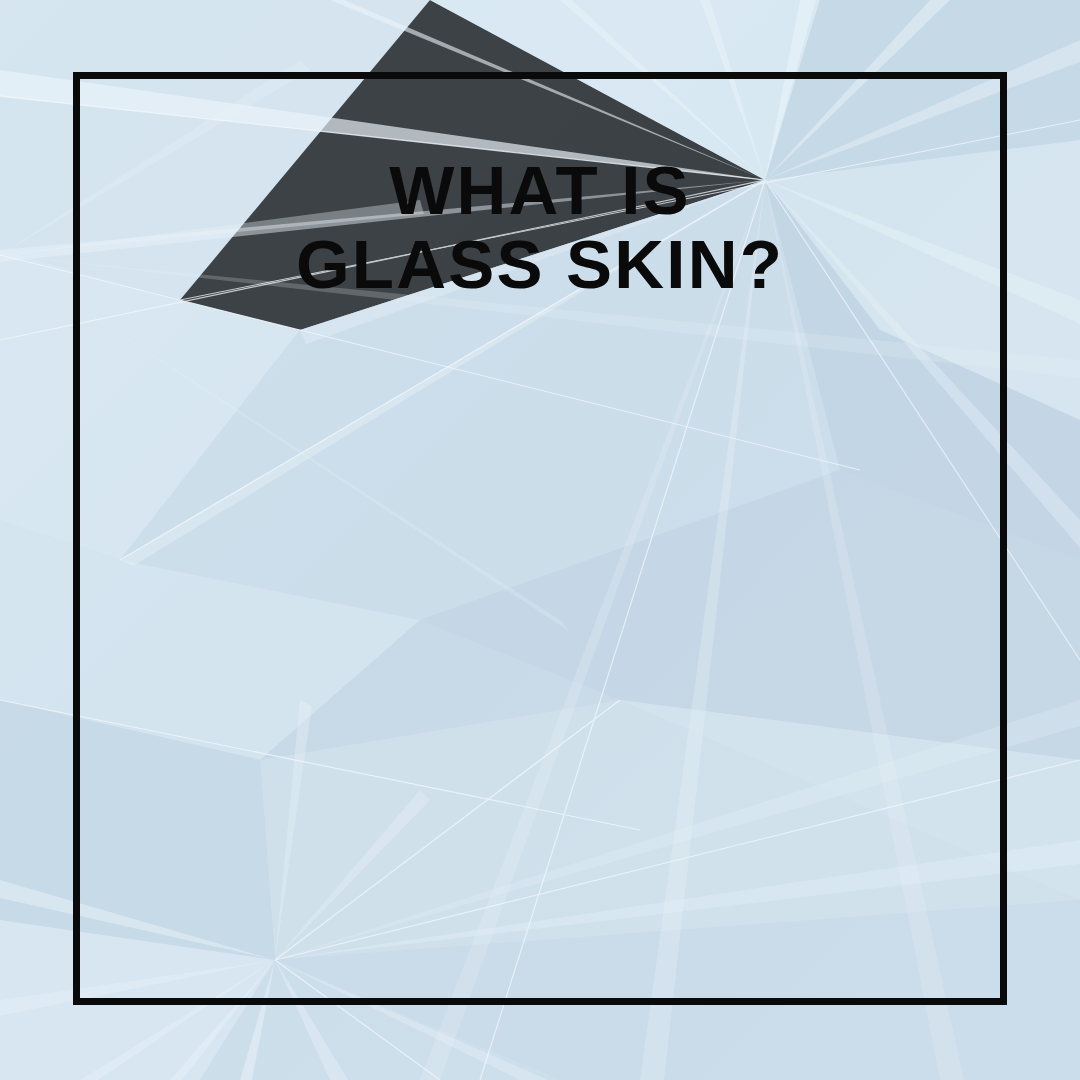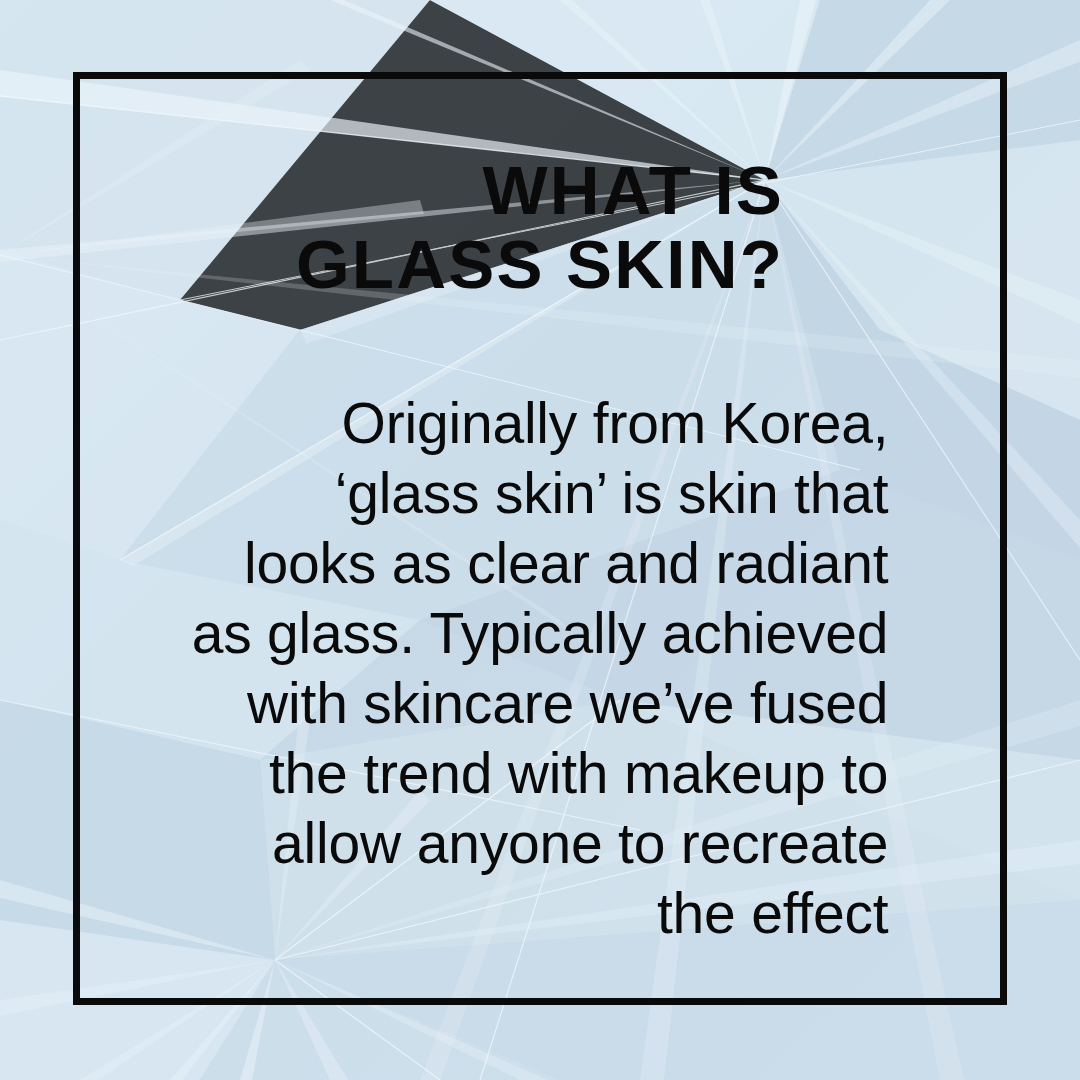--- a/index.html
+++ b/index.html
@@ -42,22 +42,23 @@
   #content {
     position: absolute;
     left: 73px;
     top: 72px;
     width: 934px;
     height: 933px;
     box-sizing: border-box;
     display: flex;
     flex-direction: column;
     align-items: center;
-    text-align: right;
+    text-align: center;
     color: #0a0a0a;
+    gap: 40px;
   }
 
   #headline {
     margin-top: 82px;
     font-size: 69px;
     font-weight: 700;
     line-height: 74px;
     letter-spacing: 2.2px;
     text-transform: uppercase;
     white-space: pre-line;
@@ -165,23 +166,15 @@
       <line x1="180" y1="300" x2="1080" y2="120" stroke-width="1.0"></line>
       <line x1="0" y1="96" x2="765" y2="180" stroke-width="1.3"></line>
     </g>
   </svg>
 
   <div id="frame"></div>
 
   <div id="content">
     <h1 id="headline">WHAT IS
 GLASS SKIN?</h1>
-    <p id="body-copy">Originally from Korea,
-‘glass skin’ is skin that
-looks as clear and radiant
-as glass. Typically achieved
-with skincare we’ve fused
-the trend with makeup to
-allow anyone to recreate
-the effect</p>
   </div>
 
 </div>
 
 </body></html>

